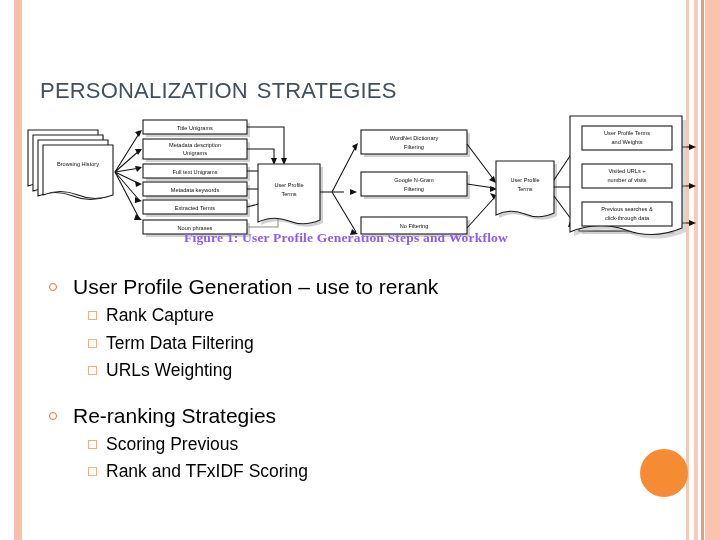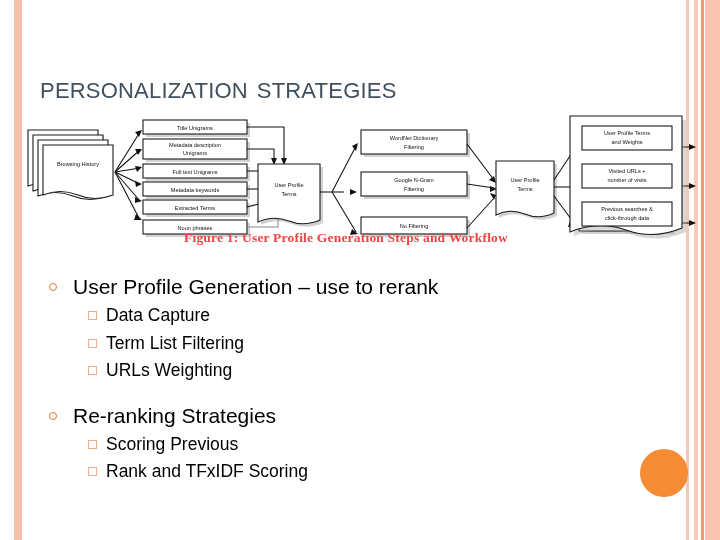--- a/index.html
+++ b/index.html
@@ -66,21 +66,21 @@
 
   #figure-caption {
     position: absolute;
     left: 12px;
     top: 230px;
     width: 668px;
     text-align: center;
     font-family: "Liberation Serif", serif;
     font-size: 13.5px;
     font-weight: bold;
-    color: #ef4444;
+    color: #8b5cf6;
     letter-spacing: 0.2px;
   }
 
   
   #content {
     position: absolute;
     left: 40px;
     top: 256px;
     width: 600px;
   }
@@ -349,25 +349,25 @@
 
   <div id="content">
 
     <div class="group">
       <div class="l1">
         <span class="marker"></span>
         <span>User Profile Generation – use to rerank</span>
       </div>
       <div class="l2">
         <span class="marker"></span>
-        <span>Data Capture</span>
-      </div>
-      <div class="l2">
-        <span class="marker"></span>
-        <span>Term List Filtering</span>
+        <span>Rank Capture</span>
+      </div>
+      <div class="l2">
+        <span class="marker"></span>
+        <span>Term Data Filtering</span>
       </div>
       <div class="l2">
         <span class="marker"></span>
         <span>URLs Weighting</span>
       </div>
     </div>
 
     <div class="group">
       <div class="l1">
         <span class="marker"></span>

